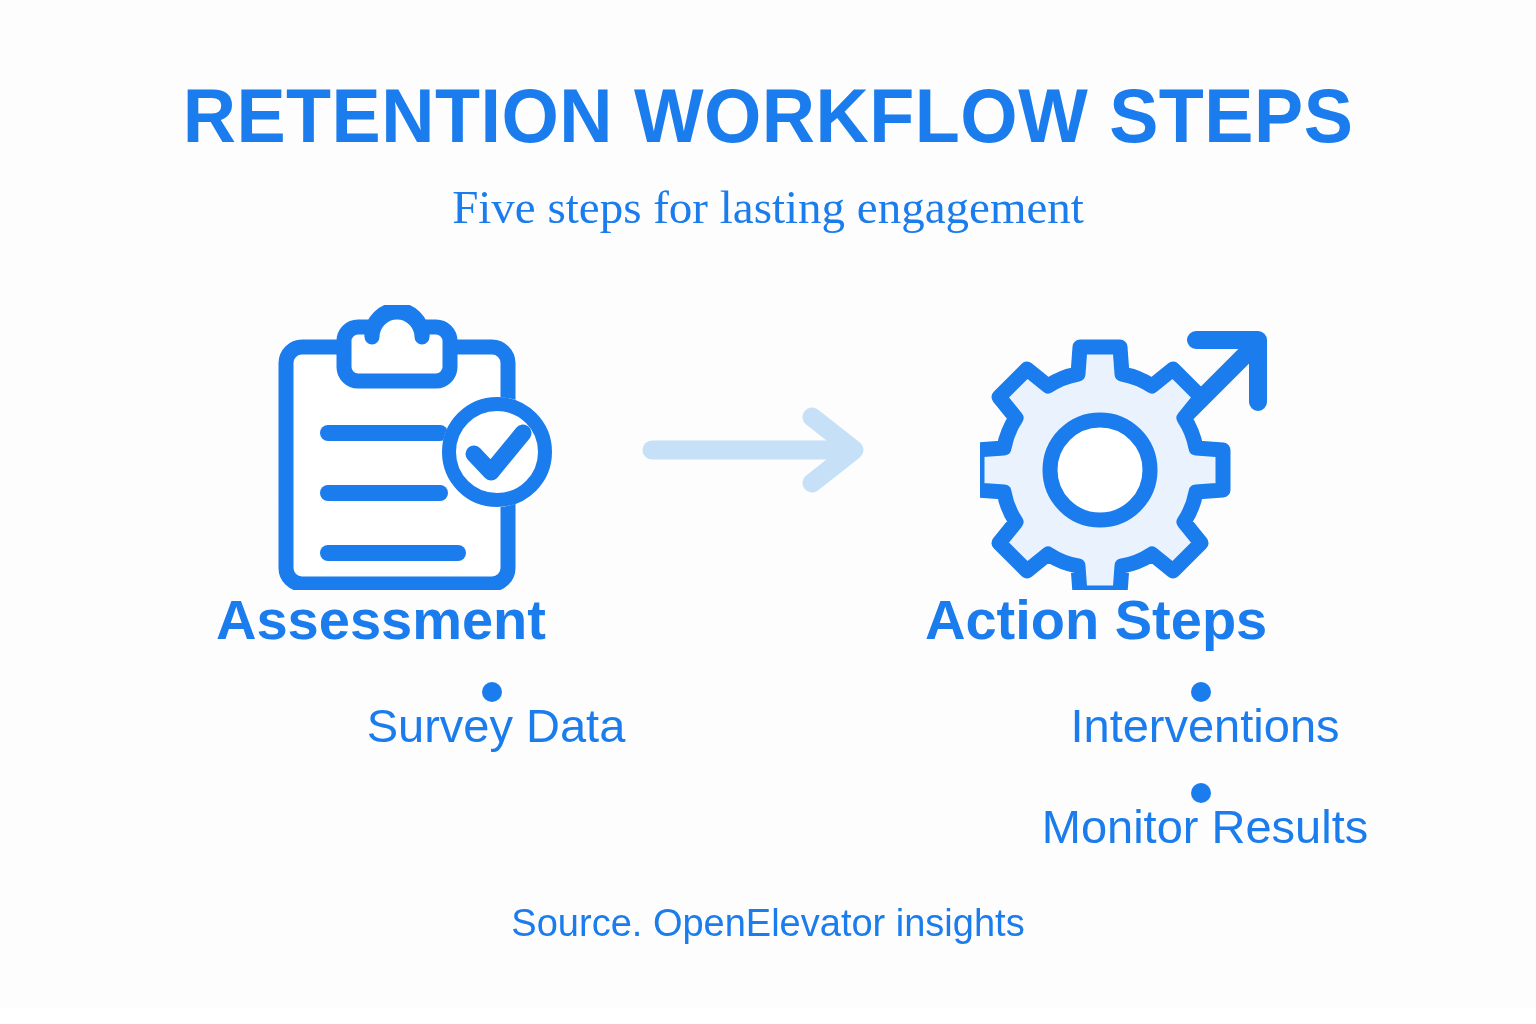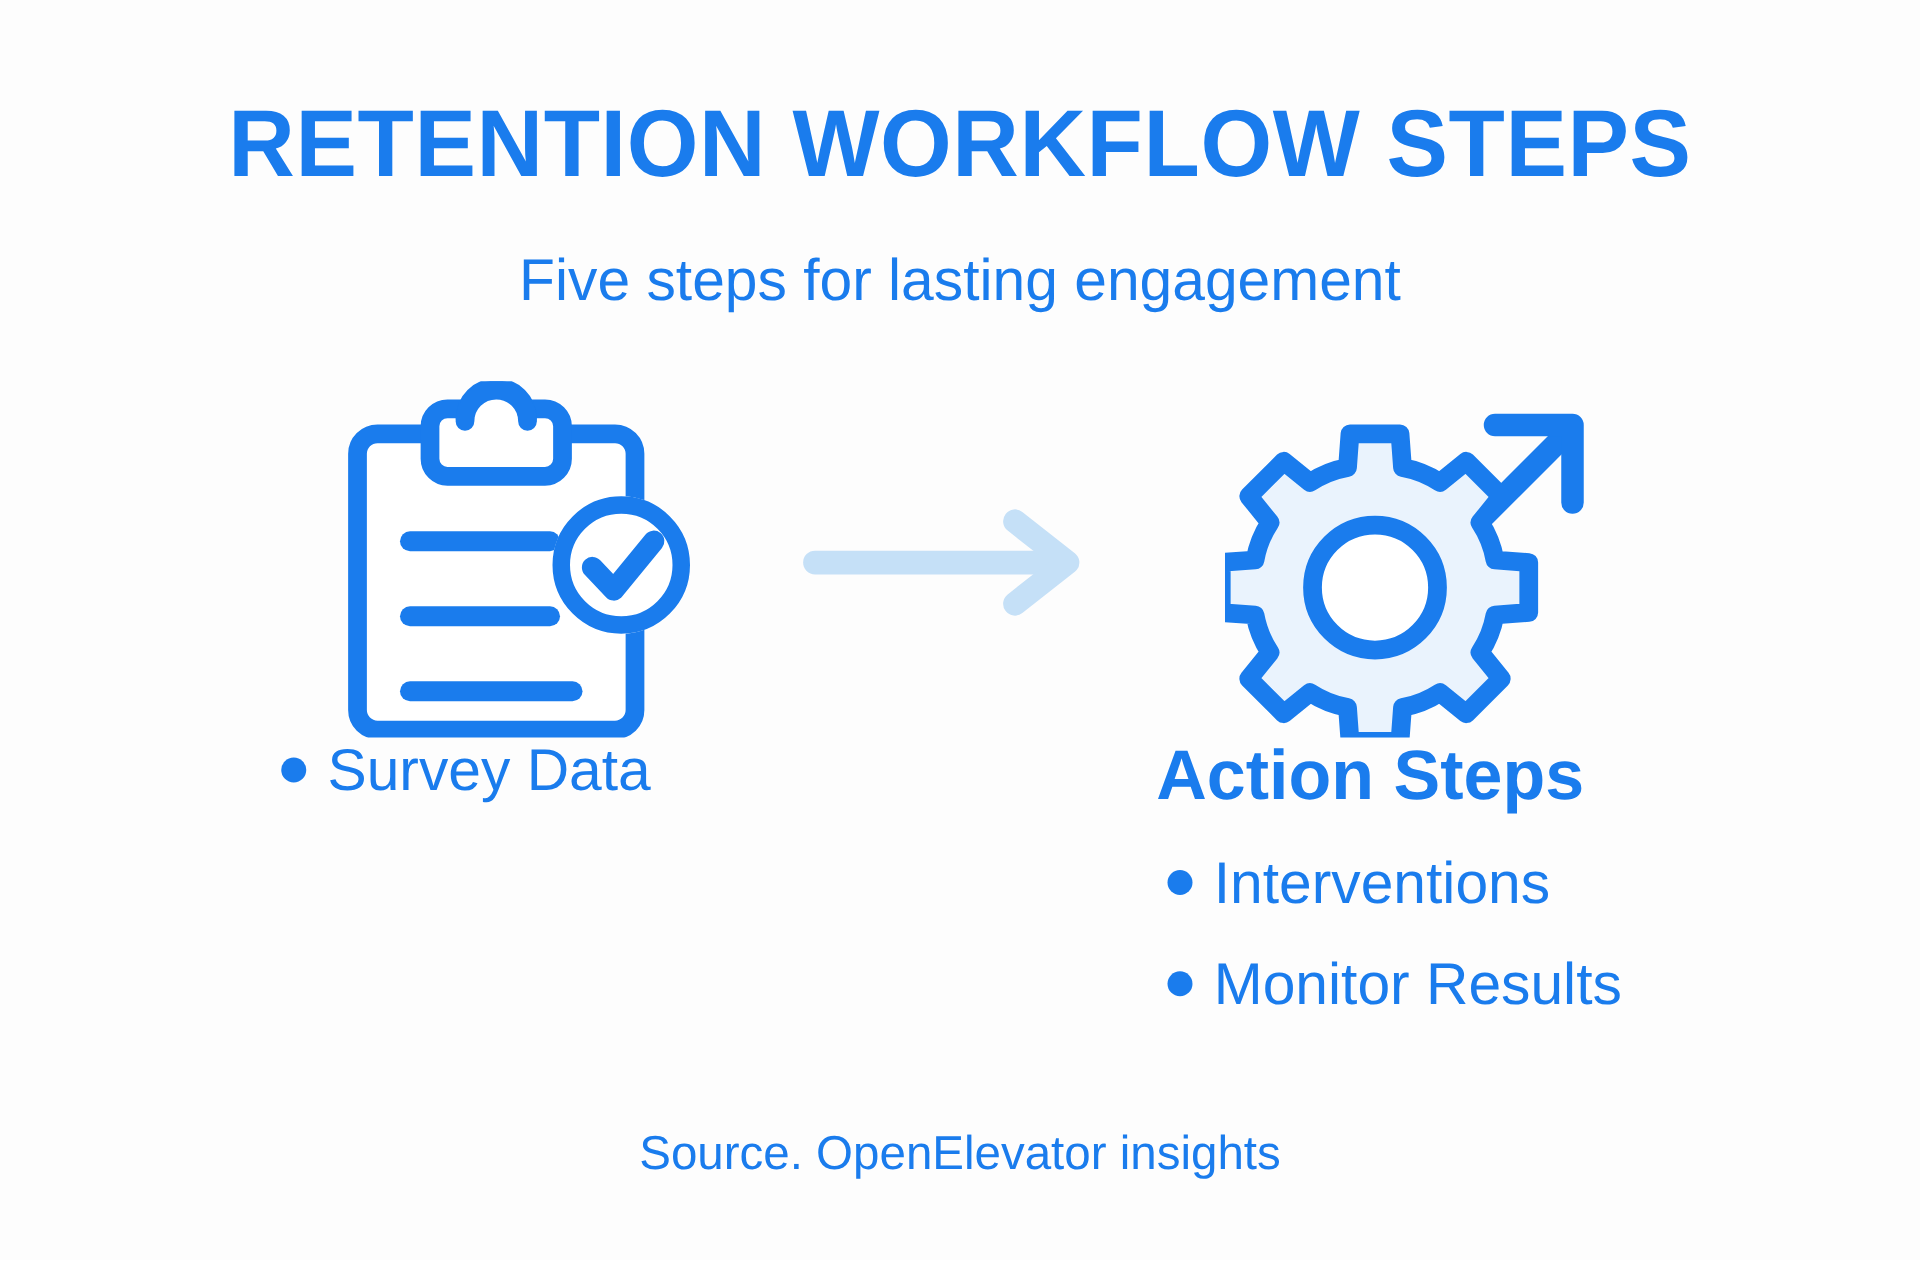--- a/index.html
+++ b/index.html
@@ -32,26 +32,26 @@
     font-size: 76px;
     font-weight: 700;
     color: #1a7ced;
     letter-spacing: 0.5px;
     line-height: 1.0;
     margin: 0;
     white-space: nowrap;
     transform: scaleX(0.97);
   }
   .subtitle {
-    font-family: Liberation Sans, sans-serif;
+    font-family: Liberation Serif, serif;
     font-size: 47px;
     font-weight: 400;
     color: #1a7ced;
     line-height: 1.0;
-    margin: 16px;
+    margin: 0;
     padding-top: 30px;
     white-space: nowrap;
   }
 
   
   .icon-row {
     position: absolute;
     top: 300px;
     left: 0;
     width: 1536px;
@@ -104,20 +104,21 @@
   .bullet-item {
     display: flex;
     align-items: center;
     font-family: "Liberation Sans", sans-serif;
     font-size: 47px;
     font-weight: 400;
     color: #1a7ced;
     line-height: 1.0;
     margin: 0 0 34px 0;
     white-space: nowrap;
+    flex-direction: column;
   }
   .bullet-dot {
     display: inline-block;
     width: 20px;
     height: 20px;
     min-width: 20px;
     border-radius: 50%;
     background: #1a7ced;
     margin-right: 17px;
     margin-left: 9px;
@@ -209,20 +210,21 @@
                 Z"></path>
 
           <circle cx="0" cy="20" r="50" fill="#ffffff" stroke="#1a7ced" stroke-width="15"></circle>
         </g>
       </svg>
     </div>
 
   </div>
 
   <div class="column col-left">
+    <div class="col-heading">Assessment</div>
     <ul class="bullet-list">
       <li class="bullet-item">
         <span class="bullet-dot"></span>
         <span>Survey Data</span>
       </li>
     </ul>
   </div>
 
   <div class="column col-right">
     <div class="col-heading">Action Steps</div>

